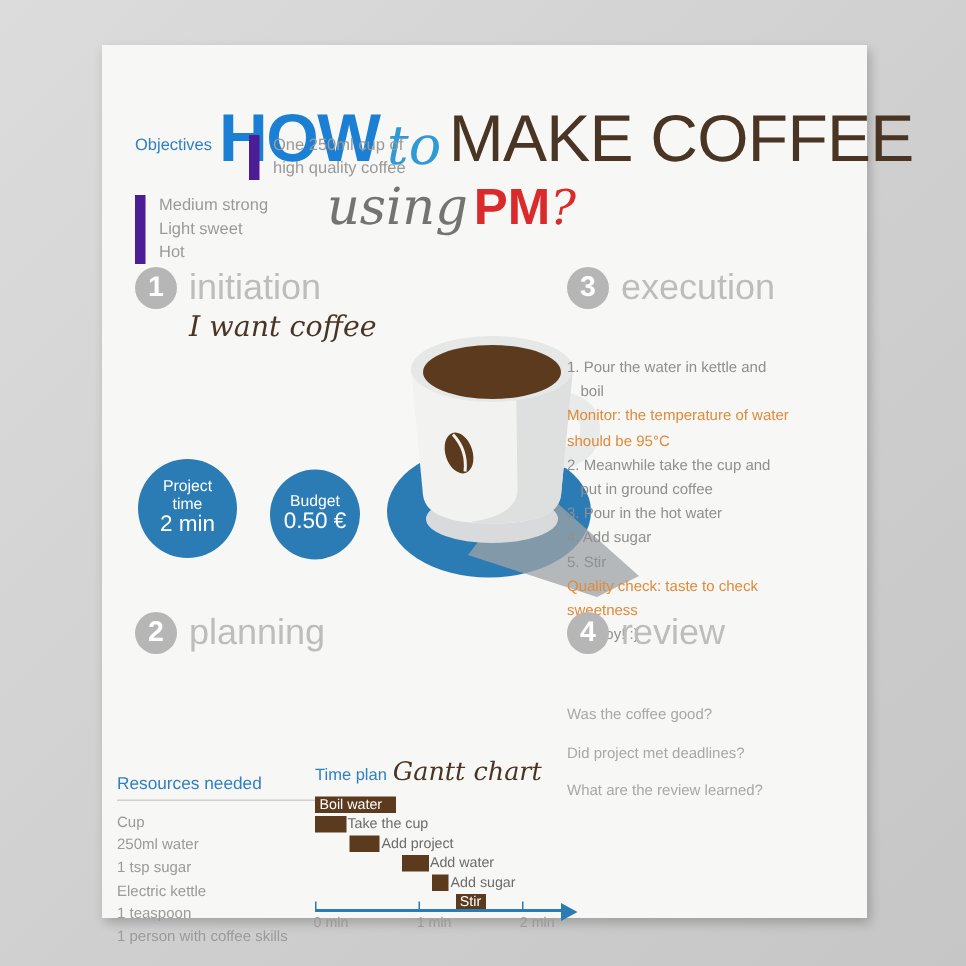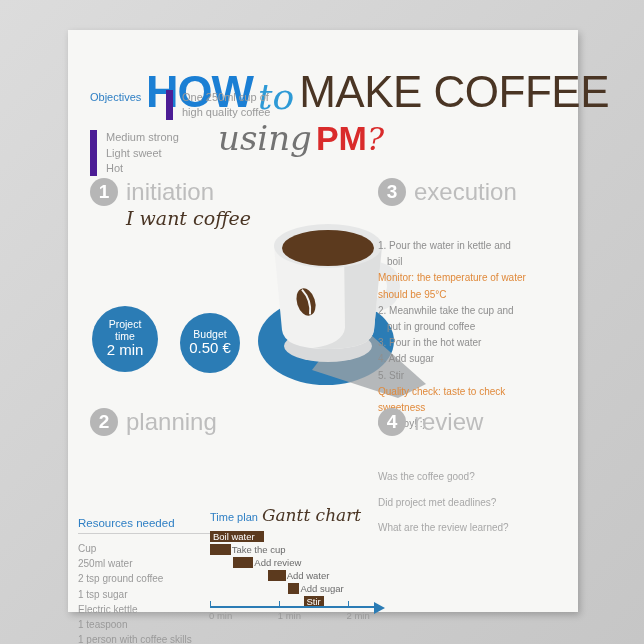--- a/index.html
+++ b/index.html
@@ -176,39 +176,38 @@
     <div class="sec-head" style="left:22px;top:378px;">
       <div class="badge">2</div>
       <div class="sec-title">planning</div>
     </div>
 
     <div class="res">
       <div class="col-title">Resources needed</div>
       <ul>
         <li>Cup</li>
         <li>250ml water</li>
-        <li>2 tsp ground coffee</li>
         <li>1 tsp sugar</li>
         <li>Electric kettle</li>
         <li>1 teaspoon</li>
         <li>1 person with coffee skills</li>
       </ul>
     </div>
 
     <div class="gantt">
       <div class="g-head">
         <span class="g-tp">Time plan</span><span class="g-gc">Gantt chart</span>
       </div>
       <div class="g-body" id="gantt-body">
           <div class="g-bar" style="left: 0px; top: 0px; width: 53.625px;"></div>
           <div class="g-lab inside" style="left: 3px; top: 0px;">Boil water</div>
           <div class="g-bar" style="left: 0px; top: 13px; width: 20.625px;"></div>
           <div class="g-lab outside" style="left: 21.625px; top: 13px;">Take the cup</div>
           <div class="g-bar" style="left: 22.6875px; top: 26px; width: 20.625px;"></div>
-          <div class="g-lab outside" style="left: 44.3125px; top: 26px;">Add review</div>
+          <div class="g-lab outside" style="left: 44.3125px; top: 26px;">Add project</div>
           <div class="g-bar" style="left: 57.75px; top: 39px; width: 17.875px;"></div>
           <div class="g-lab outside" style="left: 76.625px; top: 39px;">Add water</div>
           <div class="g-bar" style="left: 77.6875px; top: 52px; width: 11.6875px;"></div>
           <div class="g-lab outside" style="left: 90.375px; top: 52px;">Add sugar</div>
           <div class="g-bar" style="left: 93.5px; top: 65px; width: 20.625px;"></div>
           <div class="g-lab inside" style="left: 96.5px; top: 65px;">Stir</div>
         </div>
       <div class="g-axis">
         <div class="g-line"></div>
         <div class="g-arrow" id="axis-arrow" style="left: 164px;"></div>

